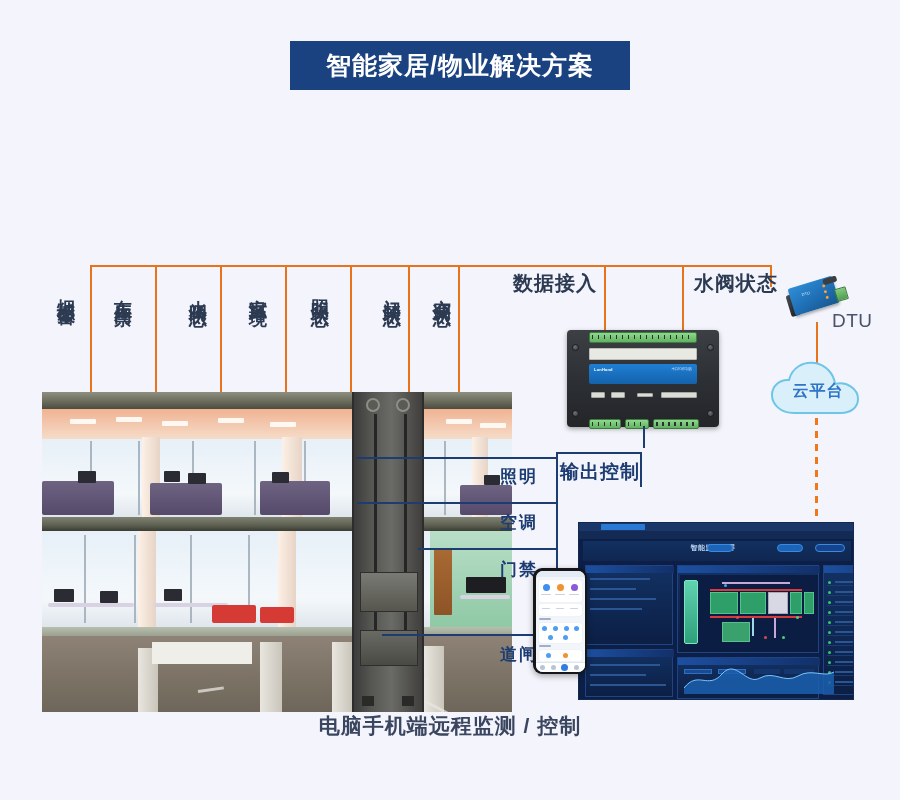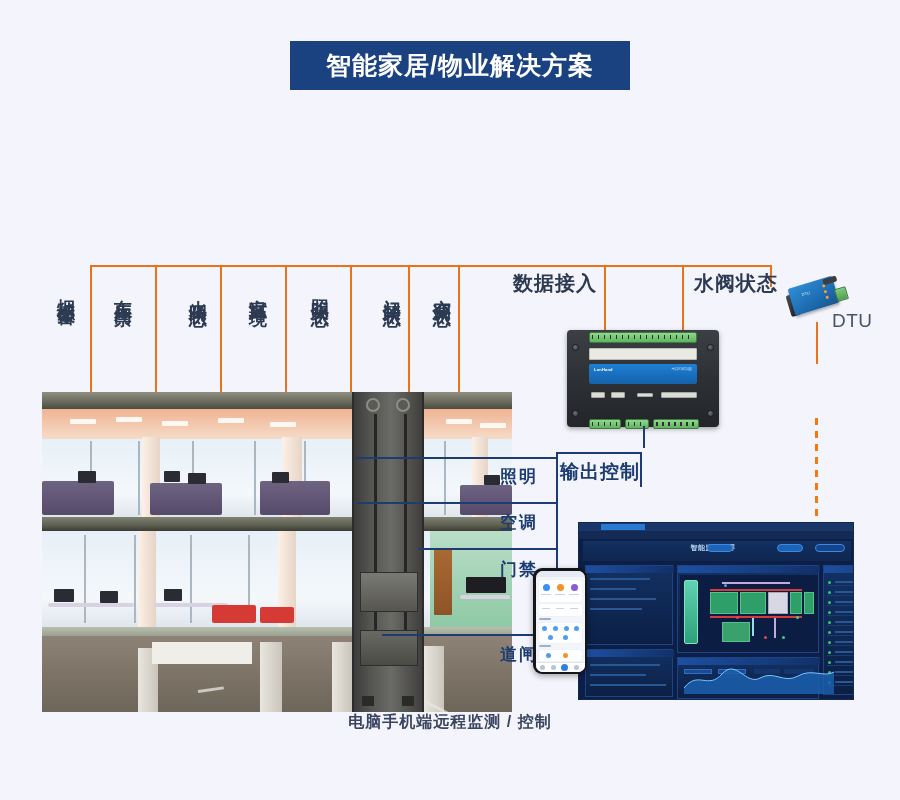--- a/index.html
+++ b/index.html
@@ -77,21 +77,21 @@
     position: absolute; font-size: 19px; font-weight: 700;
     color: #1c3c72; letter-spacing: 1px; white-space: nowrap;
   }
 
   
   .caption {
     position: absolute; left: 0; top: 712px; width: 900px;
     text-align: center;
   }
   .caption span {
-    font-size: 16px; font-weight: 700; color: #3a4560; letter-spacing: 1px;
+    font-size: 21px; font-weight: 700; color: #3a4560; letter-spacing: 1px;
   }
 
   
   .building {
     position: absolute; left: 42px; top: 392px;
     width: 470px; height: 320px;
     overflow: hidden;
   }
   .bld-sky { position:absolute; inset:0; background:#f4f4fc; }
 
@@ -527,20 +527,26 @@
     <div class="dtu-body">
       <div class="dtu-ant"></div>
       <div class="dtu-txt">DTU</div>
       <div class="dtu-led" style="left:34px; top:6px;"></div>
       <div class="dtu-led" style="left:34px; top:12px;"></div>
       <div class="dtu-led" style="left:34px; top:18px;"></div>
     </div>
     <div class="dtu-green"></div>
   </div>
 
+  <div class="cloud">
+    <svg width="96" height="62" viewBox="0 0 96 62" aria-hidden="true">
+      <path d="M24 56 C10 56 2 47 2 38 C2 29 10 22 19 23 C22 11 33 4 45 6 C56 8 64 17 65 27 C77 24 88 32 88 42 C88 51 80 56 71 56 Z" fill="#d9f0fa" stroke="#6fc5e8" stroke-width="2"></path>
+    </svg>
+    <div class="cloud-text">云平台</div>
+  </div>
 
   <div class="navy-h" style="left:556px; top:452px; width:84px;"></div>
   <div class="navy-v" style="left:556px; top:452px; height:50px;"></div>
   <div class="navy-v" style="left:640px; top:452px; height:35px;"></div>
   <div class="outtitle" style="left:560px; top:459px;">输出控制</div>
 
   <div class="navy-h" style="left:356px; top:457px; width:200px;"></div>
   <div class="navy-h" style="left:357px; top:502px; width:199px;"></div>
   <div class="navy-h" style="left:418px; top:548px; width:138px;"></div>
   <div class="navy-h" style="left:382px; top:634px; width:174px;"></div>

